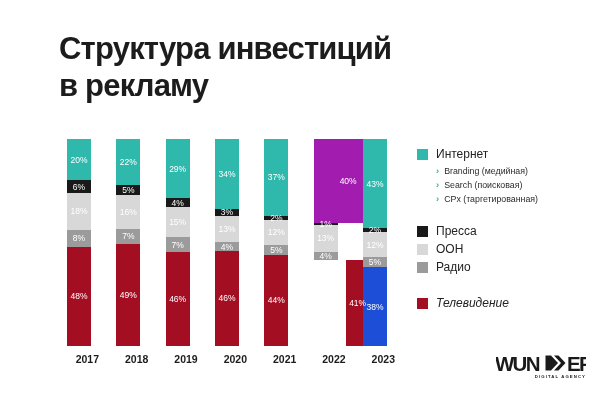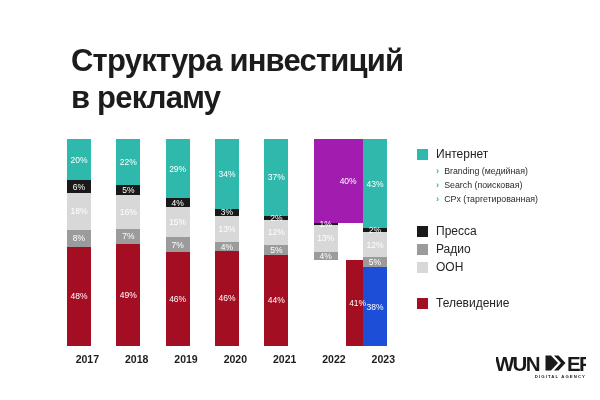--- a/index.html
+++ b/index.html
@@ -9,21 +9,21 @@
     font-family:"Liberation Sans", sans-serif;
     position:relative;
   }
   .slide{position:absolute;inset:0;background:#fff;}
 
   
   .title{
     position:absolute;left:55px;top:26px;
     font-size:31px;line-height:37px;font-weight:700;
     letter-spacing:-0.8px;color:#1c1c1c;
-    white-space:pre-line;margin:16px;
+    white-space:pre-line;margin:4px;
   }
 
   
   .chart{
     position:absolute;left:67px;top:139px;
     width:320px;height:230px;
     display:flex;justify-content:space-between;
   }
   .col{width:24px;display:flex;flex-direction:column;}
   .bar{height:207px;display:flex;flex-direction:column;}
@@ -42,21 +42,21 @@
   }
 
   
   .legend{
     position:absolute;left:417px;top:149px;width:175px;
     color:#232323;
   }
   .legend-group{display:flex;align-items:center;gap:8px;margin-top:7px;}
   .legend-group.g0{margin-top:0;}
   .legend-group.g1{margin-top:20px;}
-  .legend-group.g4{margin-top:25px;}
+  .legend-group.g4{margin-top:25px;font-style:italic;}
   .legend-swatch{width:11px;height:11px;flex:0 0 auto;}
   .legend-label{font-size:12px;line-height:11px;}
   .legend-subs{margin:4px 0 0 19px;}
   .legend-sub{display:flex;gap:5px;align-items:baseline;font-size:8.8px;line-height:13px;color:#2b2b2b;}
   .chev{font-weight:700;font-size:9.5px;}
 
   
   .logo{position:absolute;left:496px;top:350px;width:90px;height:32px;}
   .logo svg{display:block;width:100%;height:100%;}
 </style>
@@ -227,27 +227,27 @@
         </div>
         <div class="legend-sub">
           <span class="chev" style="color: rgb(47, 185, 172);">›</span>
           <span>CPx (таргетированная)</span>
         </div>
       </div>
       <div class="legend-group g1">
         <div class="legend-swatch" style="background: rgb(25, 25, 25);"></div>
         <div class="legend-label">Пресса</div>
       </div>
+      <div class="legend-group g2">
+        <div class="legend-swatch" style="background: rgb(216, 216, 216);"></div>
+        <div class="legend-label">OOH</div>
+      </div>
       <div class="legend-group g3">
         <div class="legend-swatch" style="background: rgb(155, 155, 155);"></div>
         <div class="legend-label">Радио</div>
-      </div>
-      <div class="legend-group g2">
-        <div class="legend-swatch" style="background: rgb(216, 216, 216);"></div>
-        <div class="legend-label">OOH</div>
       </div>
       <div class="legend-group g4">
         <div class="legend-swatch" style="background: rgb(164, 14, 34);"></div>
         <div class="legend-label">Телевидение</div>
       </div>
     </div>
 
   <div class="logo">
     <svg viewBox="0 0 180 62" xmlns="http://www.w3.org/2000/svg">
       <text x="-2" y="40" font-family="Liberation Sans, sans-serif" font-weight="bold" font-size="41" letter-spacing="-3.5" fill="#1a1a1a">WUN</text>

